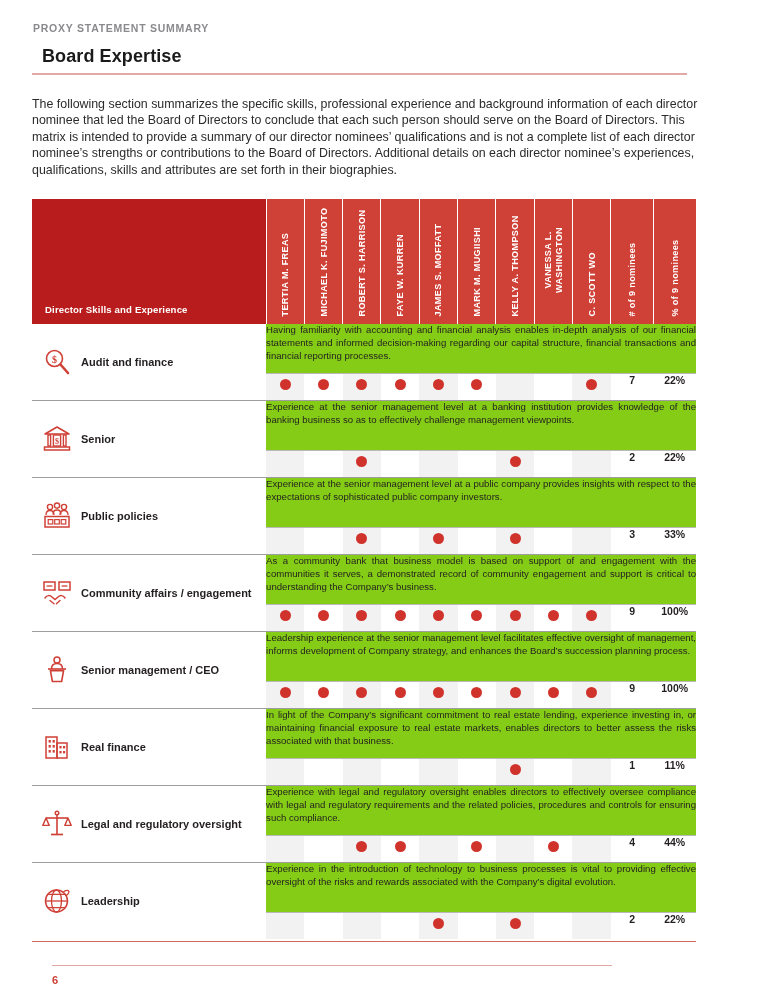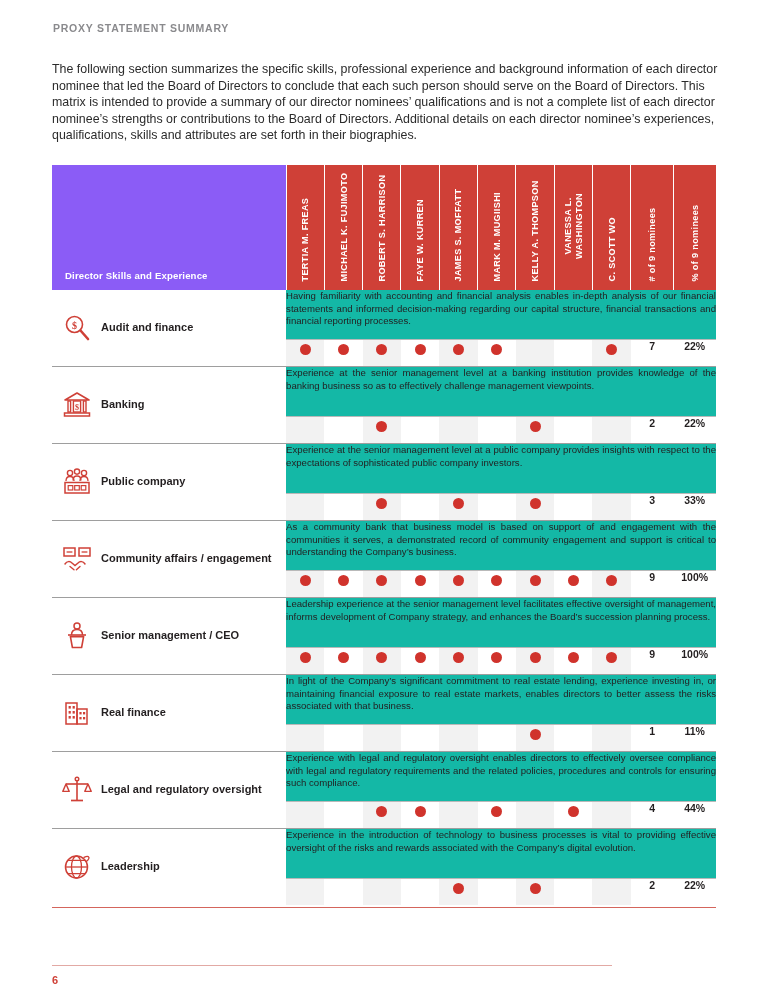--- a/index.html
+++ b/index.html
@@ -4,46 +4,46 @@
 <style>
   html,body{margin:0;padding:0;}
   body{
     width:768px;height:1000px;
     background:#ffffff;
     font-family:"Liberation Sans", sans-serif;
     color:#231f20;
     overflow:hidden;
     position:relative;
   }
-  .page{position:relative;width:664px;height:1000px;box-sizing:border-box;padding:0 52px;}
+  .page{position:relative;width:664px;height:1000px;box-sizing:border-box;padding:0 32px;}
 
   .eyebrow{
     font-size:10.5px;font-weight:bold;letter-spacing:.75px;
     color:#8a8a8d;text-transform:uppercase;
     padding-top:22px;margin-left:1px;
   }
   .title-wrap{margin-top:12px;margin-left:10px;}
   .title{
     font-size:18px;font-weight:bold;color:#1a1a1a;letter-spacing:.1px;
     padding-bottom:6px;
   }
   .title-rule{height:1.5px;background:#e2a9a4;width:655px;margin-left:-10px;}
 
   .intro{
-    margin-top:27px;font-size:12.4px;line-height:16.6px;color:#2b2b2b;
+    margin-top:21px;font-size:12.4px;line-height:16.6px;color:#2b2b2b;
     width:666px;
   }
 
   
   .matrix{margin-top:21px;width:664px;border-collapse:collapse;table-layout:fixed;}
   .matrix td,.matrix th{padding:0;vertical-align:top;}
 
   .hdr{background:#cf4037;height:125px;position:relative;}
   .hdr-left{
-    background:#8b5cf6;color:#ffffff;position:relative;
+    background:#b91c1c;color:#ffffff;position:relative;
     border-right:1.5px solid #ffffff;
   }
   .hdr-left span{
     position:absolute;left:13px;bottom:9px;
     font-size:9.6px;font-weight:bold;letter-spacing:.15px;
   }
   .hdr-rot{
     background:#cf4037;position:relative;
     border-right:1.5px solid #ffffff;
   }
@@ -63,21 +63,21 @@
     position:relative;background:#ffffff;
     border-top:1.4px solid #9e9e9e;
     padding:0;
   }
   .srow-label.first{border-top:none;}
   .label-inner{display:flex;align-items:center;gap:9px;padding:7px 6px 7px 10px;min-height:62px;}
   .label-txt{font-size:11px;font-weight:bold;color:#231f20;line-height:15px;text-align:center;}
   .ico{width:30px;min-width:30px;height:30px;display:block;}
 
   .desc-cell{
-    background:#14b8a6;
+    background:#84cc16;
     border-top:1.4px solid #9e9e9e;
     border-bottom:1px solid #b9b9b9;
     padding:6px 8px 6px 9px;
   }
   .desc-cell.first{border-top:none;}
   .desc-txt{
     font-size:9.6px;line-height:12.6px;color:#231f20;text-align:justify;
   }
 
   .dot-cell{
@@ -108,20 +108,24 @@
   .foot-right{font-size:11px;color:#2b2b2b;letter-spacing:.2px;}
   .foot-right b{font-weight:bold;color:#111;}
 </style>
 </head>
 <body>
 
 <div class="page">
 
   <div class="eyebrow">PROXY STATEMENT SUMMARY</div>
 
+  <div class="title-wrap">
+    <div class="title">Board Expertise</div>
+    <div class="title-rule"></div>
+  </div>
 
   <div class="intro">The following section summarizes the specific skills, professional experience and background information of each director nominee that led the Board of Directors to conclude that each such person should serve on the Board of Directors. This matrix is intended to provide a summary of our director nominees’ qualifications and is not a complete list of each director nominee’s strengths or contributions to the Board of Directors. Additional details on each director nominee’s experiences, qualifications, skills and attributes are set forth in their biographies.</div>
 
   <table class="matrix">
     <colgroup>
       <col style="width:220px">
       <col style="width:36px">
         <col style="width:36px">
         <col style="width:36px">
       <col style="width:36px">
@@ -206,21 +210,21 @@
           <td class="srow-label" rowspan="2">
             <div class="label-inner">
               <svg class="ico" viewBox="0 0 30 30">
                 <polygon points="15,3 27,10 3,10" fill="none" stroke="#cf4037" stroke-width="1.6" stroke-linejoin="round"></polygon>
                 <rect x="6" y="11" width="2.6" height="11" fill="none" stroke="#cf4037" stroke-width="1.4"></rect>
                 <rect x="21.4" y="11" width="2.6" height="11" fill="none" stroke="#cf4037" stroke-width="1.4"></rect>
                 <rect x="11.4" y="11" width="7.2" height="11" fill="none" stroke="#cf4037" stroke-width="1.4"></rect>
                 <text x="15" y="19.5" font-size="8" font-weight="bold" text-anchor="middle" fill="#cf4037" font-family="Liberation Serif, serif">$</text>
                 <rect x="2.5" y="23" width="25" height="3" fill="none" stroke="#cf4037" stroke-width="1.5"></rect>
               </svg>
-              <div class="label-txt">Banking</div>
+              <div class="label-txt">Senior</div>
             </div>
           </td>
           <td class="desc-cell" colspan="11">
             <div class="desc-txt">Experience at the senior management level at a banking institution provides knowledge of the banking business so as to effectively challenge management viewpoints.</div>
           </td>
         </tr>
         <tr>
           <td class="dot-cell shade"></td>
           <td class="dot-cell"></td>
           <td class="dot-cell shade"><span class="dot"></span></td>
@@ -241,21 +245,21 @@
                 <circle cx="15" cy="4.6" r="2.6" fill="none" stroke="#cf4037" stroke-width="1.4"></circle>
                 <circle cx="22" cy="6" r="2.6" fill="none" stroke="#cf4037" stroke-width="1.4"></circle>
                 <path d="M4 14c0-3 2-4.5 4-4.5s4 1.5 4 4.5" fill="none" stroke="#cf4037" stroke-width="1.3"></path>
                 <path d="M11 13.5c0-3 2-4.5 4-4.5s4 1.5 4 4.5" fill="none" stroke="#cf4037" stroke-width="1.3"></path>
                 <path d="M18 14c0-3 2-4.5 4-4.5s4 1.5 4 4.5" fill="none" stroke="#cf4037" stroke-width="1.3"></path>
                 <rect x="3" y="15.5" width="24" height="10.5" fill="none" stroke="#cf4037" stroke-width="1.5"></rect>
                 <rect x="6.2" y="18.6" width="4.6" height="4.4" fill="none" stroke="#cf4037" stroke-width="1.2"></rect>
                 <rect x="12.7" y="18.6" width="4.6" height="4.4" fill="none" stroke="#cf4037" stroke-width="1.2"></rect>
                 <rect x="19.2" y="18.6" width="4.6" height="4.4" fill="none" stroke="#cf4037" stroke-width="1.2"></rect>
               </svg>
-              <div class="label-txt">Public company</div>
+              <div class="label-txt">Public policies</div>
             </div>
           </td>
           <td class="desc-cell" colspan="11">
             <div class="desc-txt">Experience at the senior management level at a public company provides insights with respect to the expectations of sophisticated public company investors.</div>
           </td>
         </tr>
         <tr>
           <td class="dot-cell shade"></td>
           <td class="dot-cell"></td>
           <td class="dot-cell shade"><span class="dot"></span></td>

